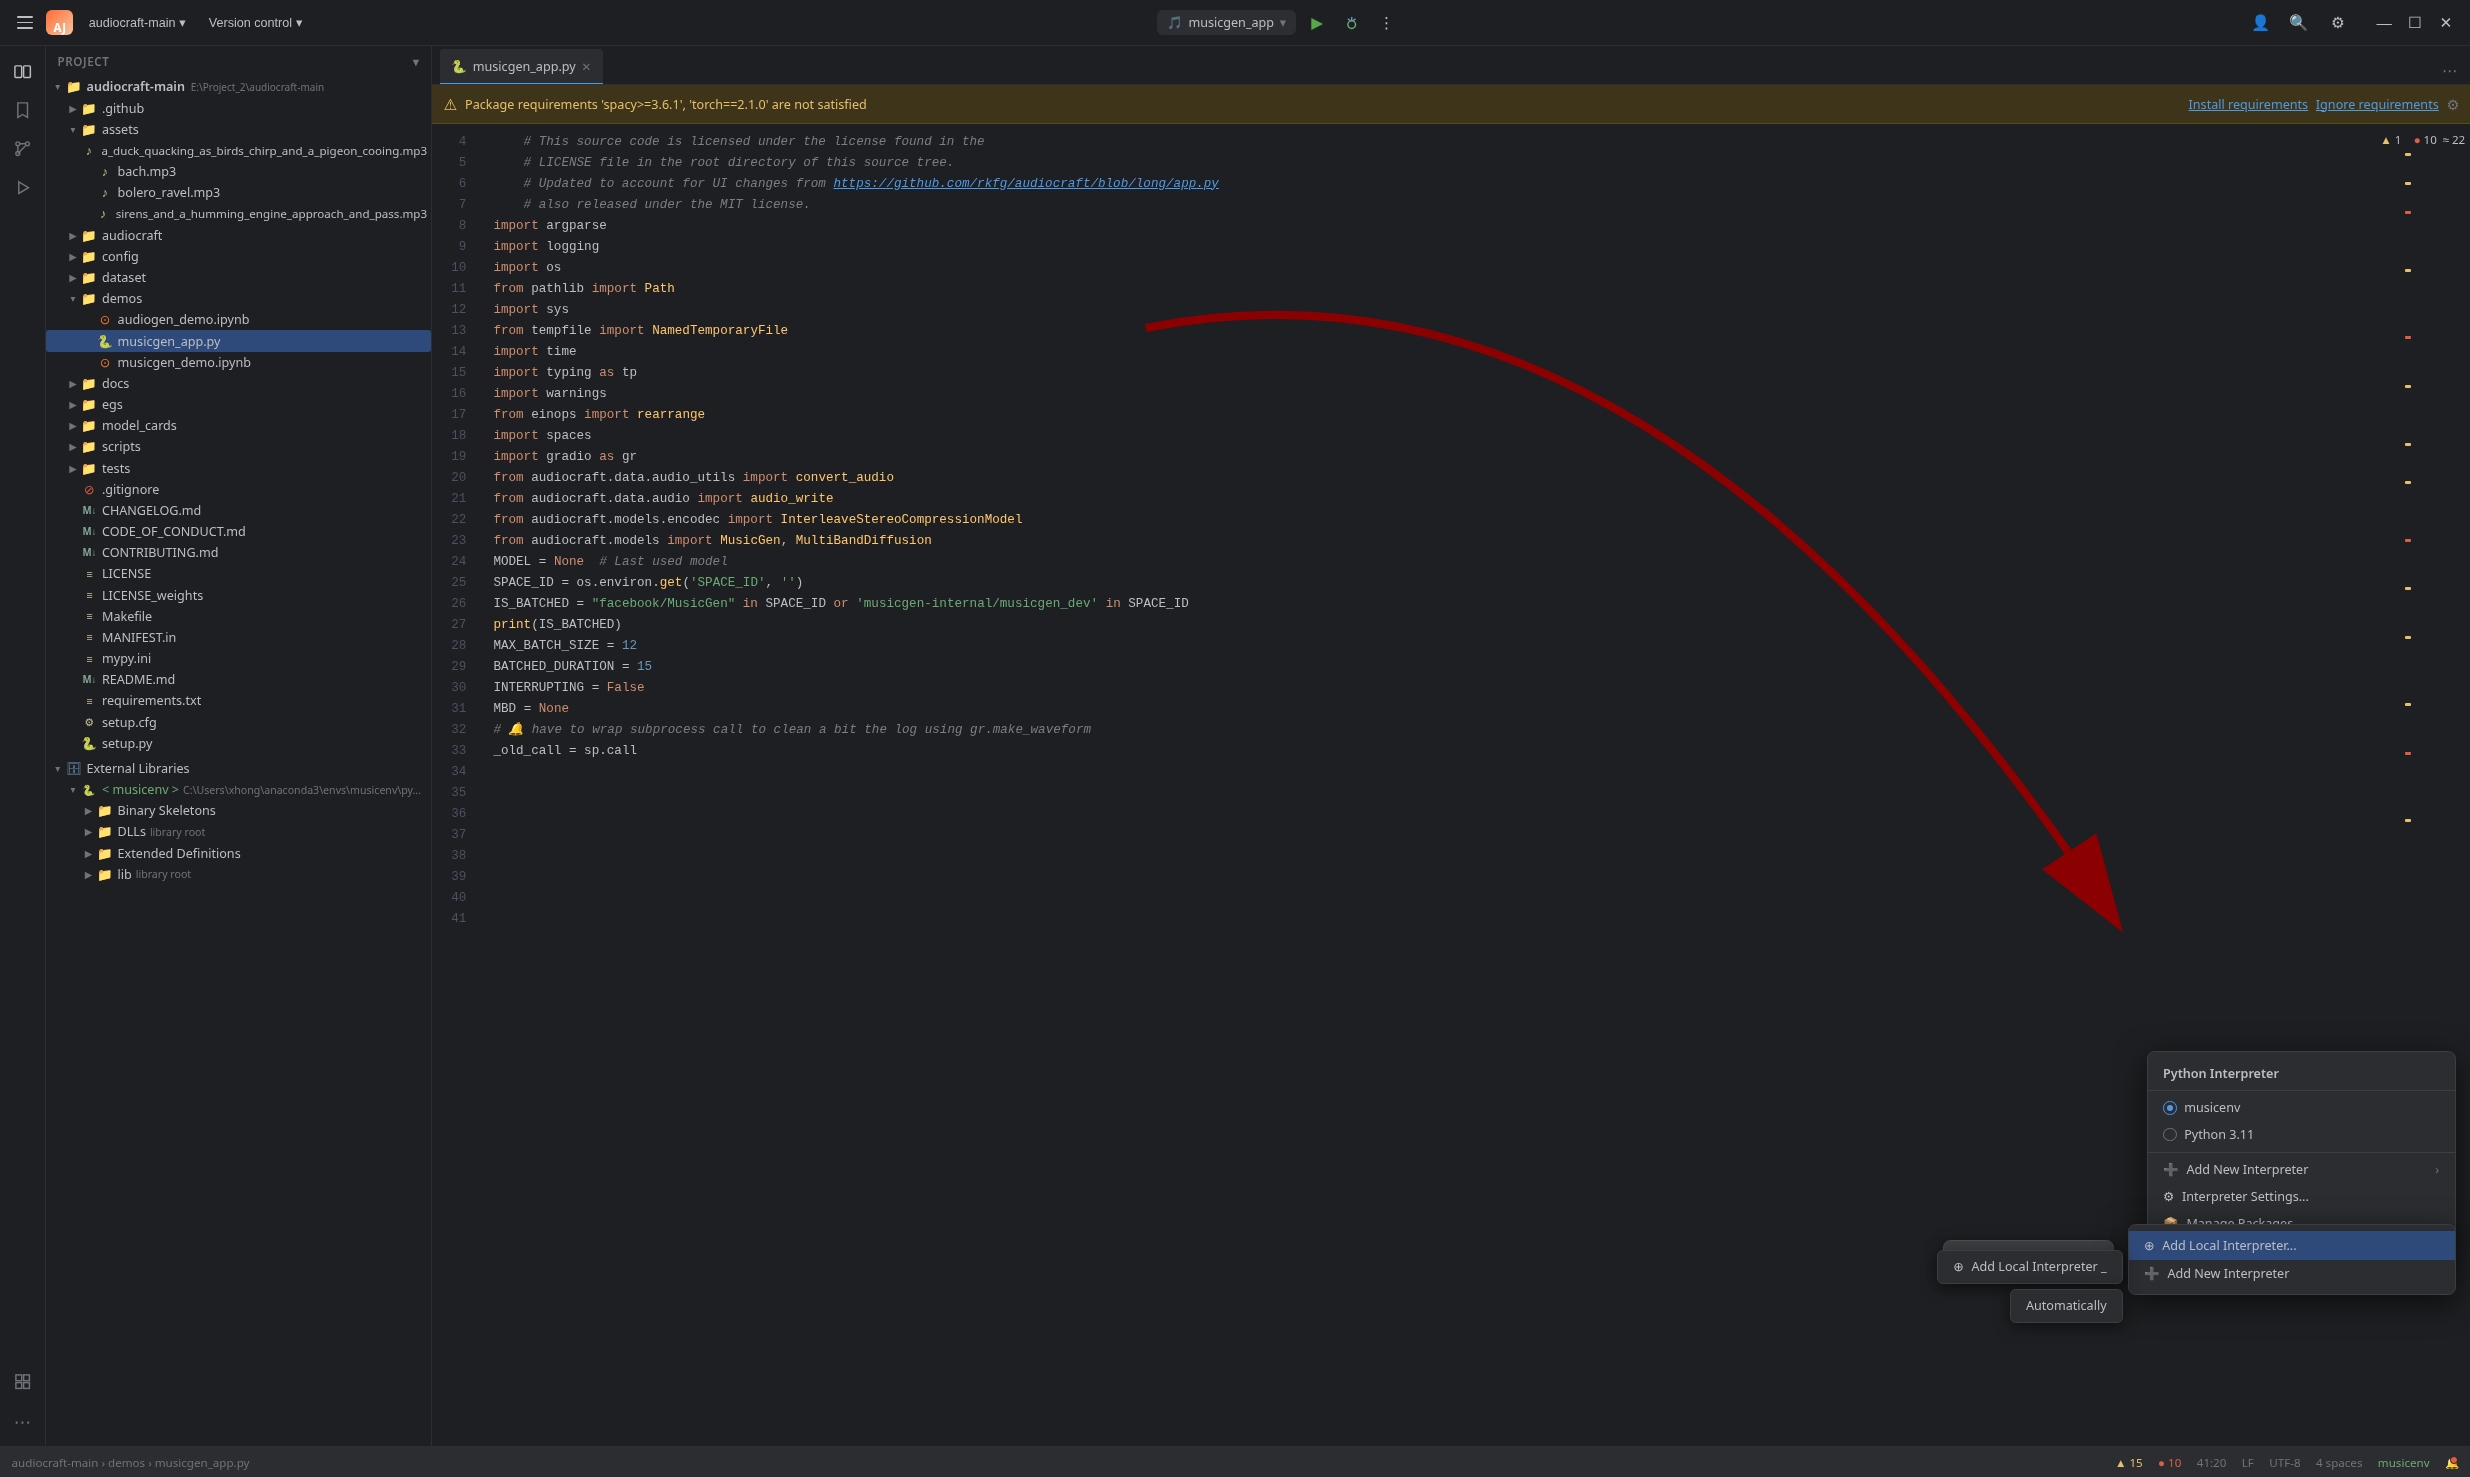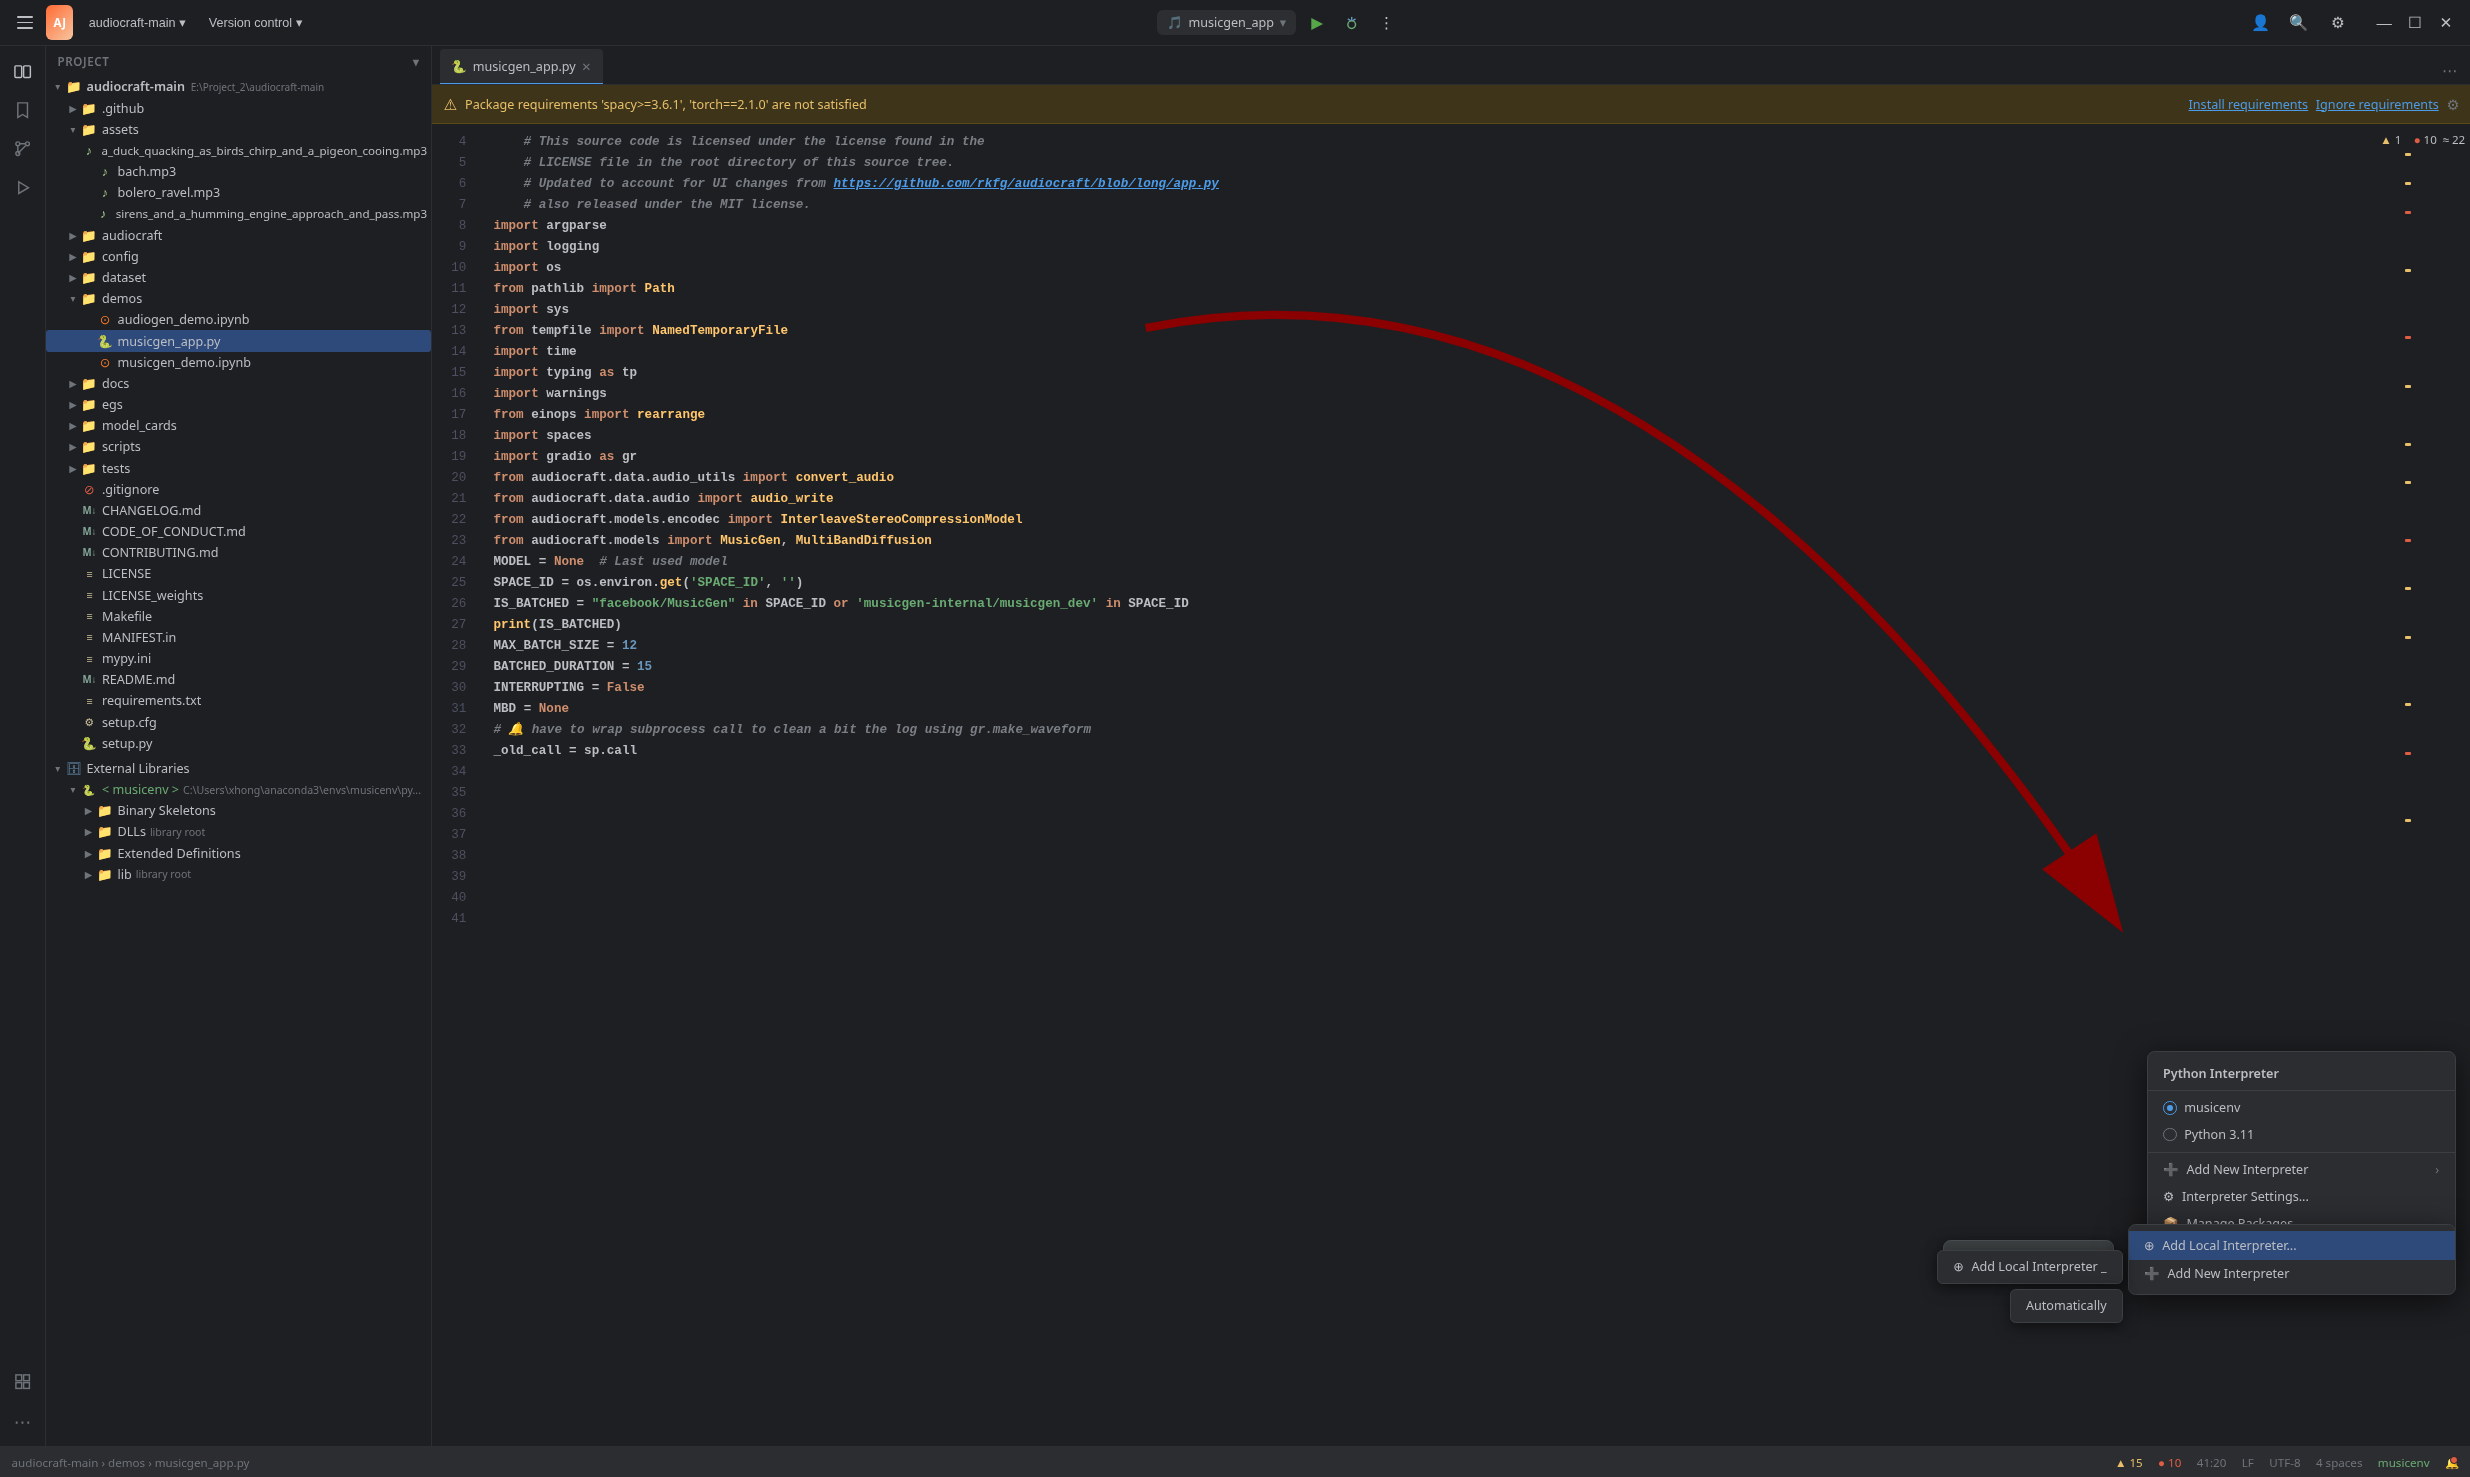--- a/index.html
+++ b/index.html
@@ -32,24 +32,24 @@
     }
     .hamburger-icon {
       width: 27px; height: 27px;
       display: flex; flex-direction: column; justify-content: center; align-items: center; gap: 3.9px;
       cursor: pointer;
     }
     .hamburger-icon span {
       display: block; width: 15.4px; height: 1.9px; background: #bcbec4; border-radius: 1px;
     }
     .app-icon {
-      width: 27px; height: 35px;
+      width: 27px; height: 25px;
       background: linear-gradient(135deg, #ff6b35, #f7c59f);
       border-radius: 5.8px;
-      display: flex; align-items: center; justify-content: center;
+      display: flex; align-items: flex-end; justify-content: center;
       font-size: 11.6px; font-weight: bold; color: white;
     }
     .vcs-btn {
       background: transparent;
       border: none;
       color: #bcbec4;
       font-size: 12.6px;
       cursor: pointer;
       display: flex; align-items: center; gap: 3.9px;
       padding: 3.9px 7.7px;
@@ -243,21 +243,21 @@
     }
     .code-content {
       flex: 1;
       padding: 7.7px 15.4px;
       font-family: 'Consolas', 'Courier New', monospace;
       font-size: 12.6px;
       line-height: 21px;
       overflow: auto;
       color: #bcbec4;
     }
-    .code-line { display: block; white-space: pre; font-weight: bold; }
+    .code-line { display: block; white-space: pre; }
     .kw { color: #cf8e6d; }
     .fn { color: #ffc66d; }
     .str { color: #6aab73; }
     .num { color: #6897bb; }
     .cm { color: #7a7e85; font-style: italic; }
     .cls { color: #ffc66d; }
     .mod { color: #bcbec4; }
     .var { color: #bcbec4; }
 
     

